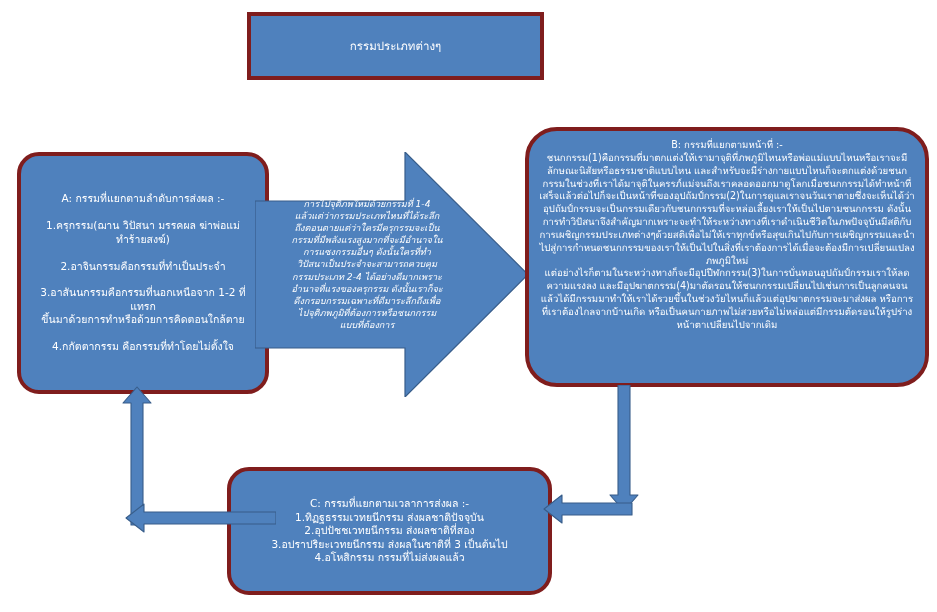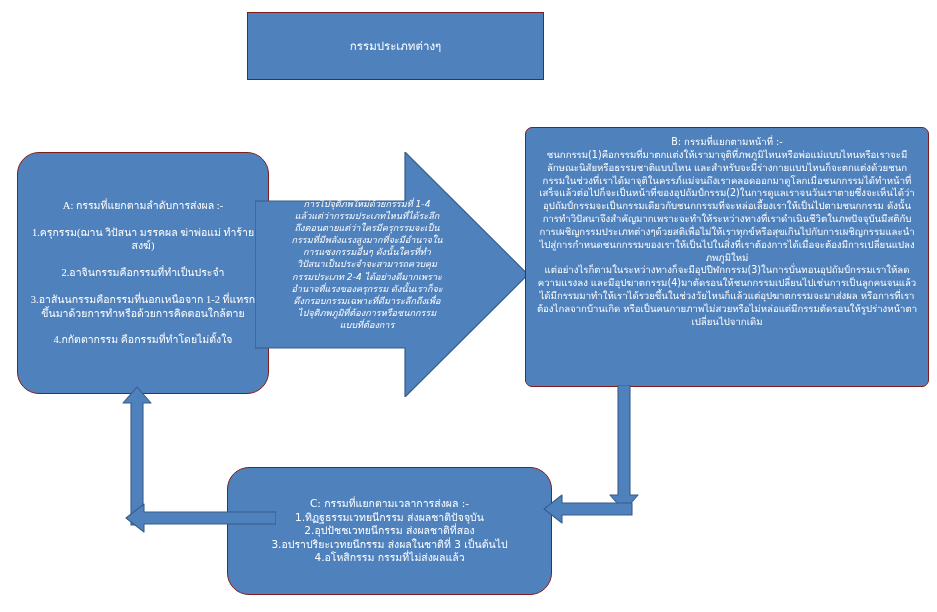--- a/index.html
+++ b/index.html
@@ -19,21 +19,21 @@
     position: absolute;
     left: 0; top: 0;
     width: 937px;
     height: 612px;
   }
 
   .node {
     position: absolute;
     box-sizing: border-box;
     background: #4F81BD;
-    border: 1px solid #7f1d1d;
+    border: 4px solid #7f1d1d;
     color: #FFFFFF;
     display: flex;
     align-items: center;
     justify-content: center;
     text-align: center;
     line-height: 1.28;
     white-space: pre-line;
     overflow: hidden;
   }
 
@@ -48,30 +48,29 @@
 
   
   #box-a {
     left: 17px;
     top: 152px;
     width: 252px;
     height: 242px;
     border-radius: 22px;
     font-size: 10.5px;
     padding: 14px 10px;
-    font-family: Liberation Serif, serif;
   }
 
   
   #box-b {
     left: 525px;
     top: 127px;
     width: 404px;
     height: 260px;
-    border-radius: 7px;
+    border-radius: 32px;
     font-size: 9.6px;
     padding: 8px 10px;
     line-height: 1.34;
     align-items: flex-start;
   }
   #box-b .inner { width: 100%; }
 
   
   #box-c {
     left: 227px;

